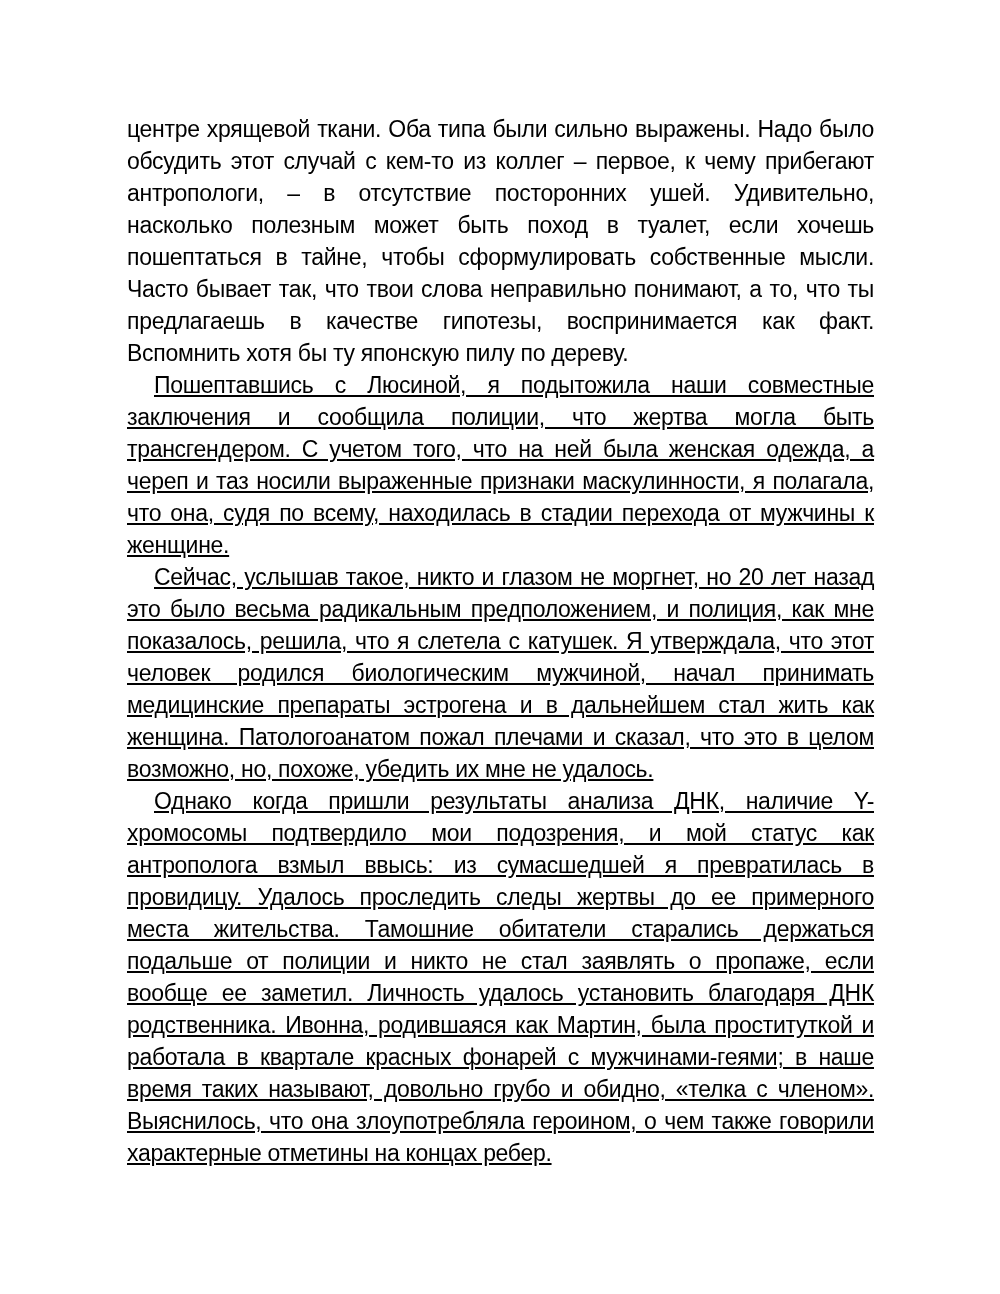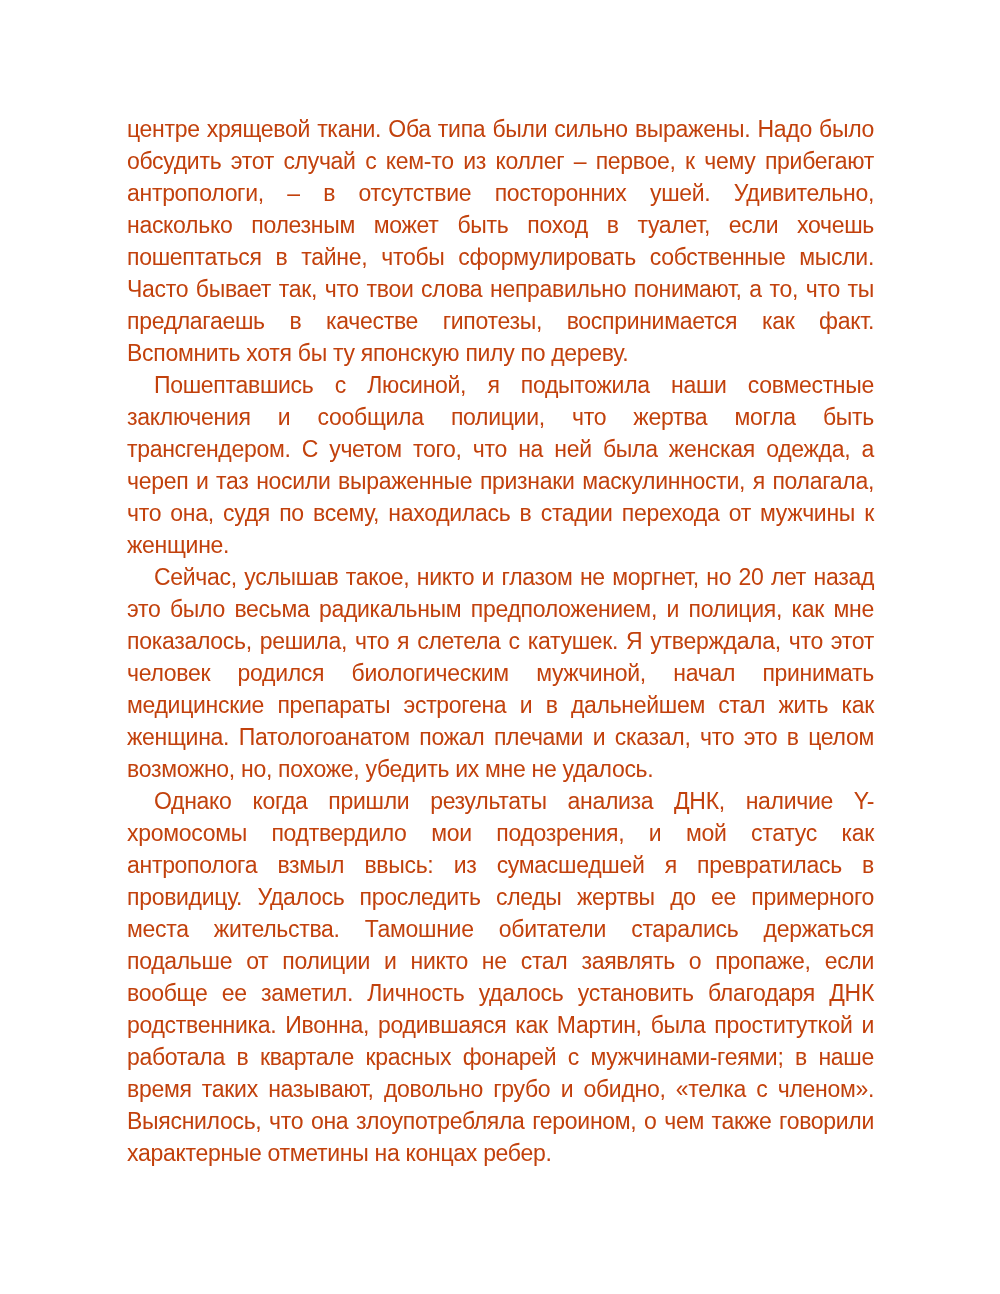--- a/index.html
+++ b/index.html
@@ -30,25 +30,26 @@
     color: #1c1c1c;
     text-align: justify;
     text-justify: inter-word;
   }
   .para {
     margin: 0;
     padding: 0;
   }
   .para.indented {
     text-indent: 27px;
+    text-decoration: underline;
   }
 </style>
 </head>
 <body style="background: rgb(255, 255, 255);">
 
 <div class="page">
-  <div class="text-column" id="text-column" style="color: #c2410c;">
+  <div class="text-column" id="text-column" style="color: #000000;">
       <p class="para">центре хрящевой ткани. Оба типа были сильно выражены. Надо было обсудить этот случай с кем-то из коллег – первое, к чему прибегают антропологи, – в отсутствие посторонних ушей. Удивительно, насколько полезным может быть поход в туалет, если хочешь пошептаться в тайне, чтобы сформулировать собственные мысли. Часто бывает так, что твои слова неправильно понимают, а то, что ты предлагаешь в качестве гипотезы, воспринимается как факт. Вспомнить хотя бы ту японскую пилу по дереву.</p>
       <p class="para indented">Пошептавшись с Люсиной, я подытожила наши совместные заключения и сообщила полиции, что жертва могла быть трансгендером. С учетом того, что на ней была женская одежда, а череп и таз носили выраженные признаки маскулинности, я полагала, что она, судя по всему, находилась в стадии перехода от мужчины к женщине.</p>
       <p class="para indented">Сейчас, услышав такое, никто и глазом не моргнет, но 20 лет назад это было весьма радикальным предположением, и полиция, как мне показалось, решила, что я слетела с катушек. Я утверждала, что этот человек родился биологическим мужчиной, начал принимать медицинские препараты эстрогена и в дальнейшем стал жить как женщина. Патологоанатом пожал плечами и сказал, что это в целом возможно, но, похоже, убедить их мне не удалось.</p>
       <p class="para indented">Однако когда пришли результаты анализа ДНК, наличие Y-хромосомы подтвердило мои подозрения, и мой статус как антрополога взмыл ввысь: из сумасшедшей я превратилась в провидицу. Удалось проследить следы жертвы до ее примерного места жительства. Тамошние обитатели старались держаться подальше от полиции и никто не стал заявлять о пропаже, если вообще ее заметил. Личность удалось установить благодаря ДНК родственника. Ивонна, родившаяся как Мартин, была проституткой и работала в квартале красных фонарей с мужчинами-геями; в наше время таких называют, довольно грубо и обидно, «телка с членом». Выяснилось, что она злоупотребляла героином, о чем также говорили характерные отметины на концах ребер.</p>
     </div>
 </div>
 
 </body></html>

